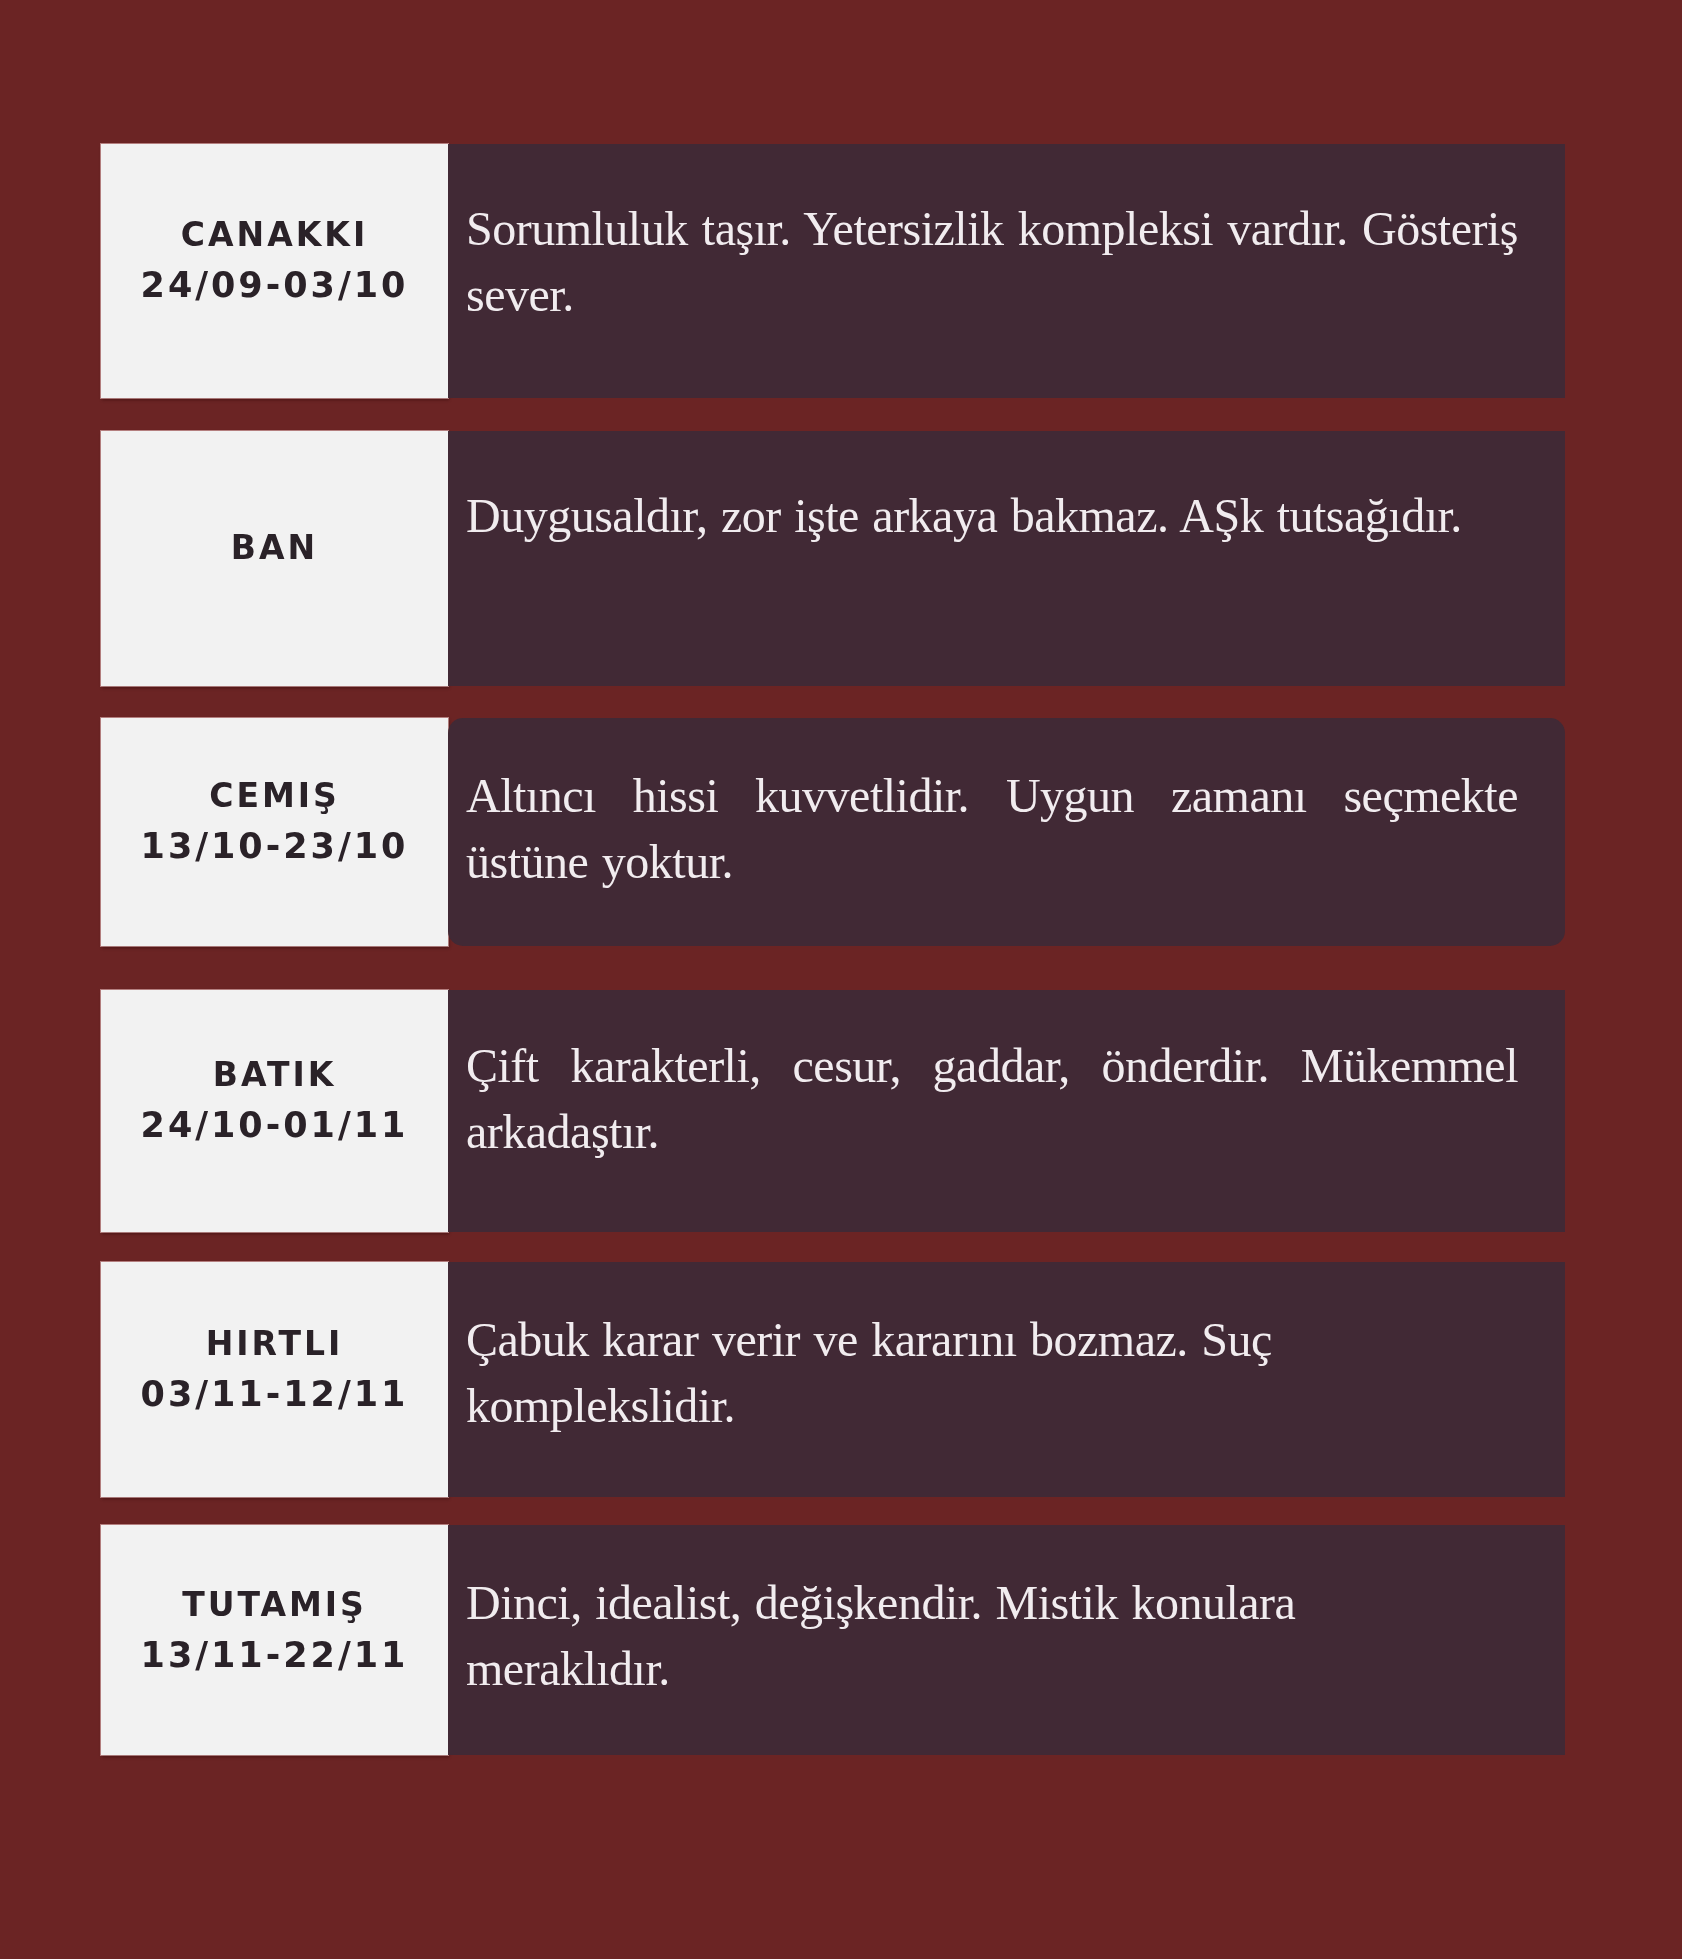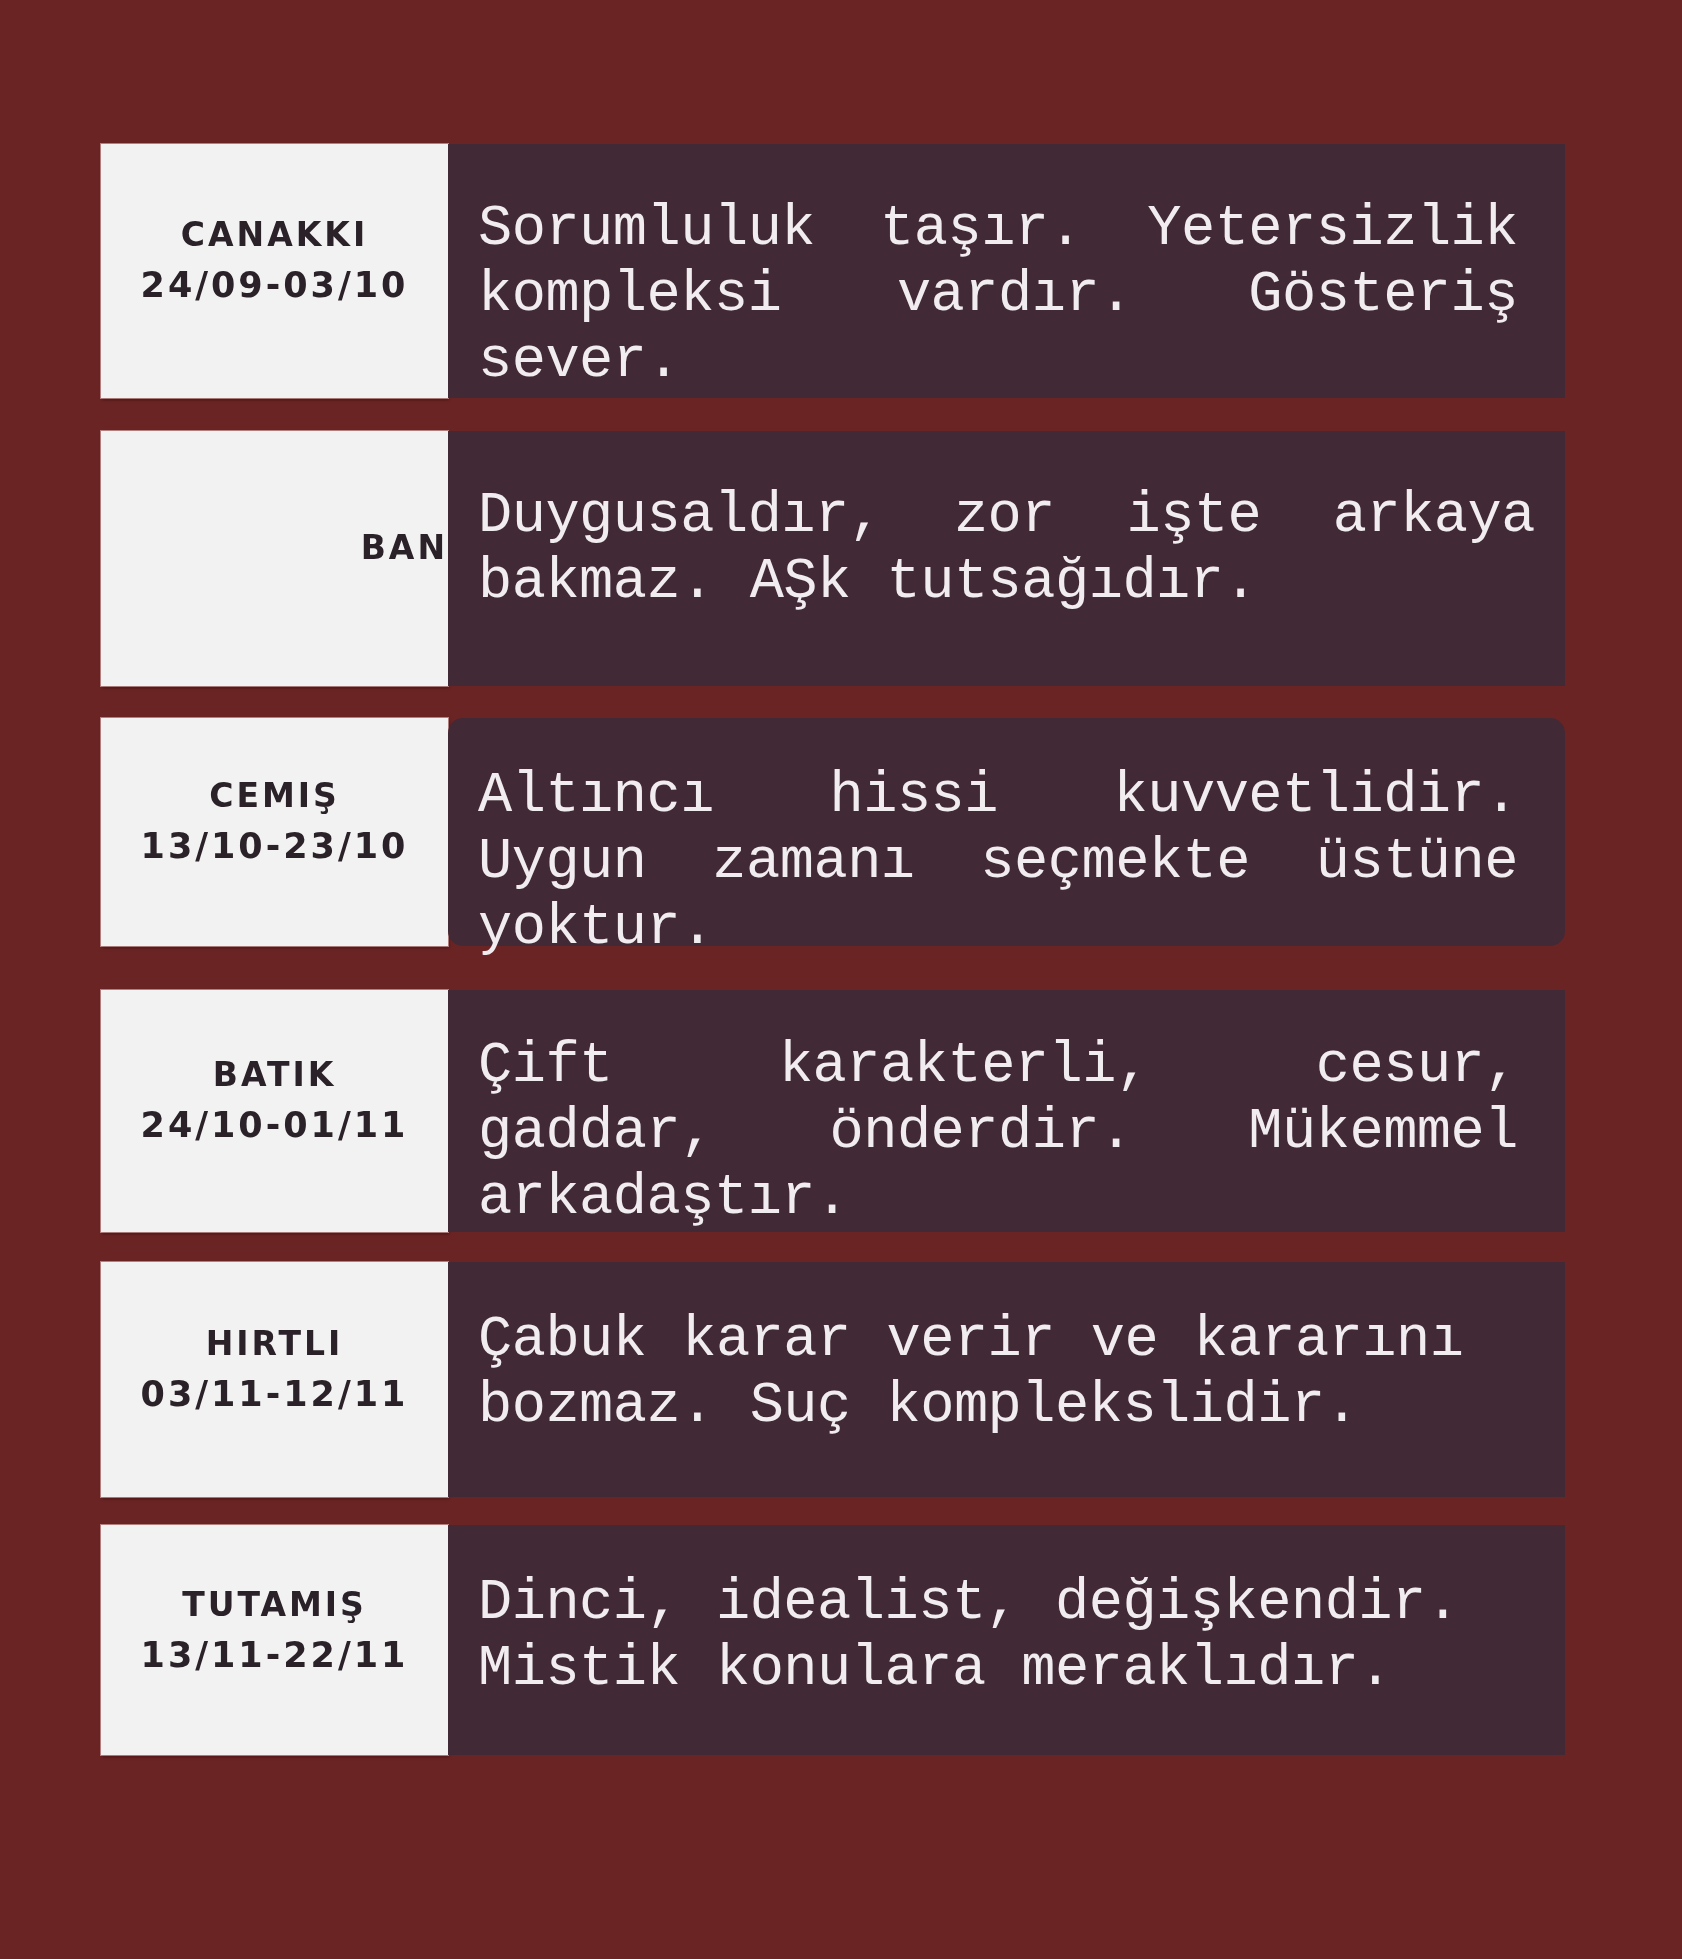--- a/index.html
+++ b/index.html
@@ -39,24 +39,24 @@
       line-height: 50px;
     }
     .label-date {
       font-size: 35px;
       line-height: 50px;
     }
     .desc-box {
       flex: 1;
       background: #412935;
       color: #f1ecef;
-      font-family: Liberation Mono, monospace;
-      font-size: 57px;
+      font-family: Liberation Serif, serif;
+      font-size: 48px;
       line-height: 66px;
-      padding: 0 47px 0 30px;
+      padding: 0 47px 0 18px;
       box-sizing: border-box;
     }
     .desc-text {
       text-align: justify;
       letter-spacing: -0.5px;
       word-spacing: 2px;
     }
     .desc-text.left {
       text-align: left;
     }
@@ -68,21 +68,21 @@
   <div class="label-box" style="padding-bottom:22px;">
     <div class="label-name">CANAKKI</div>
     <div class="label-date">24/09-03/10</div>
   </div>
   <div class="desc-box" style="padding-top:52px;">
     <div class="desc-text">Sorumluluk taşır. Yetersizlik kompleksi vardır. Gösteriş sever.</div>
   </div>
 </div>
 
 <div class="row" style="top:431px;height:255px;">
-  <div class="label-box" style="padding-bottom:22px;align-items:flex-end;">
+  <div class="label-box" style="padding-bottom:22px;">
     <div class="label-name">BAN</div>
   </div>
   <div class="desc-box" style="padding-top:52px;padding-right:30px;">
     <div class="desc-text">Duygusaldır, zor işte arkaya bakmaz. AŞk tutsağıdır.</div>
   </div>
 </div>
 
 <div class="row" style="top:718px;height:228px;">
   <div class="label-box" style="padding-bottom:22px;">
     <div class="label-name">CEMIŞ</div>

